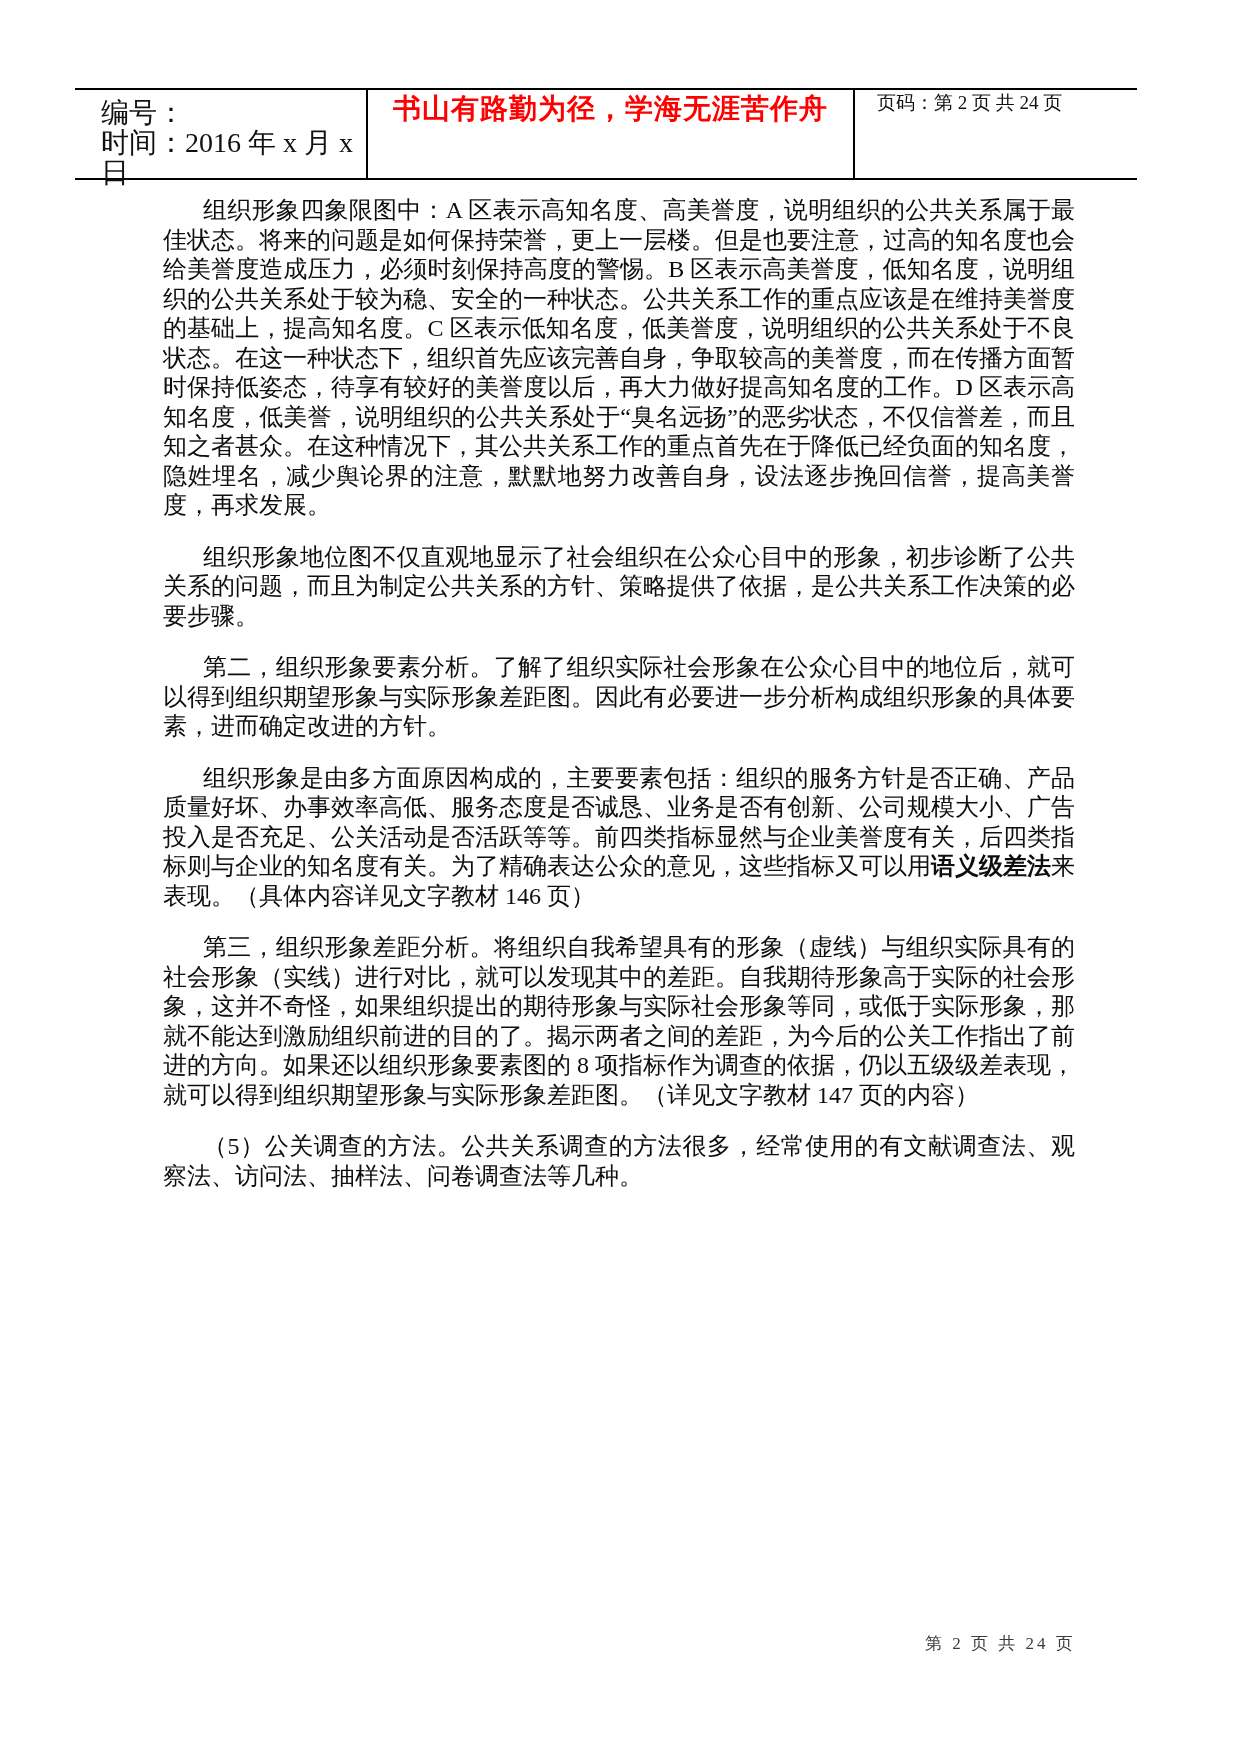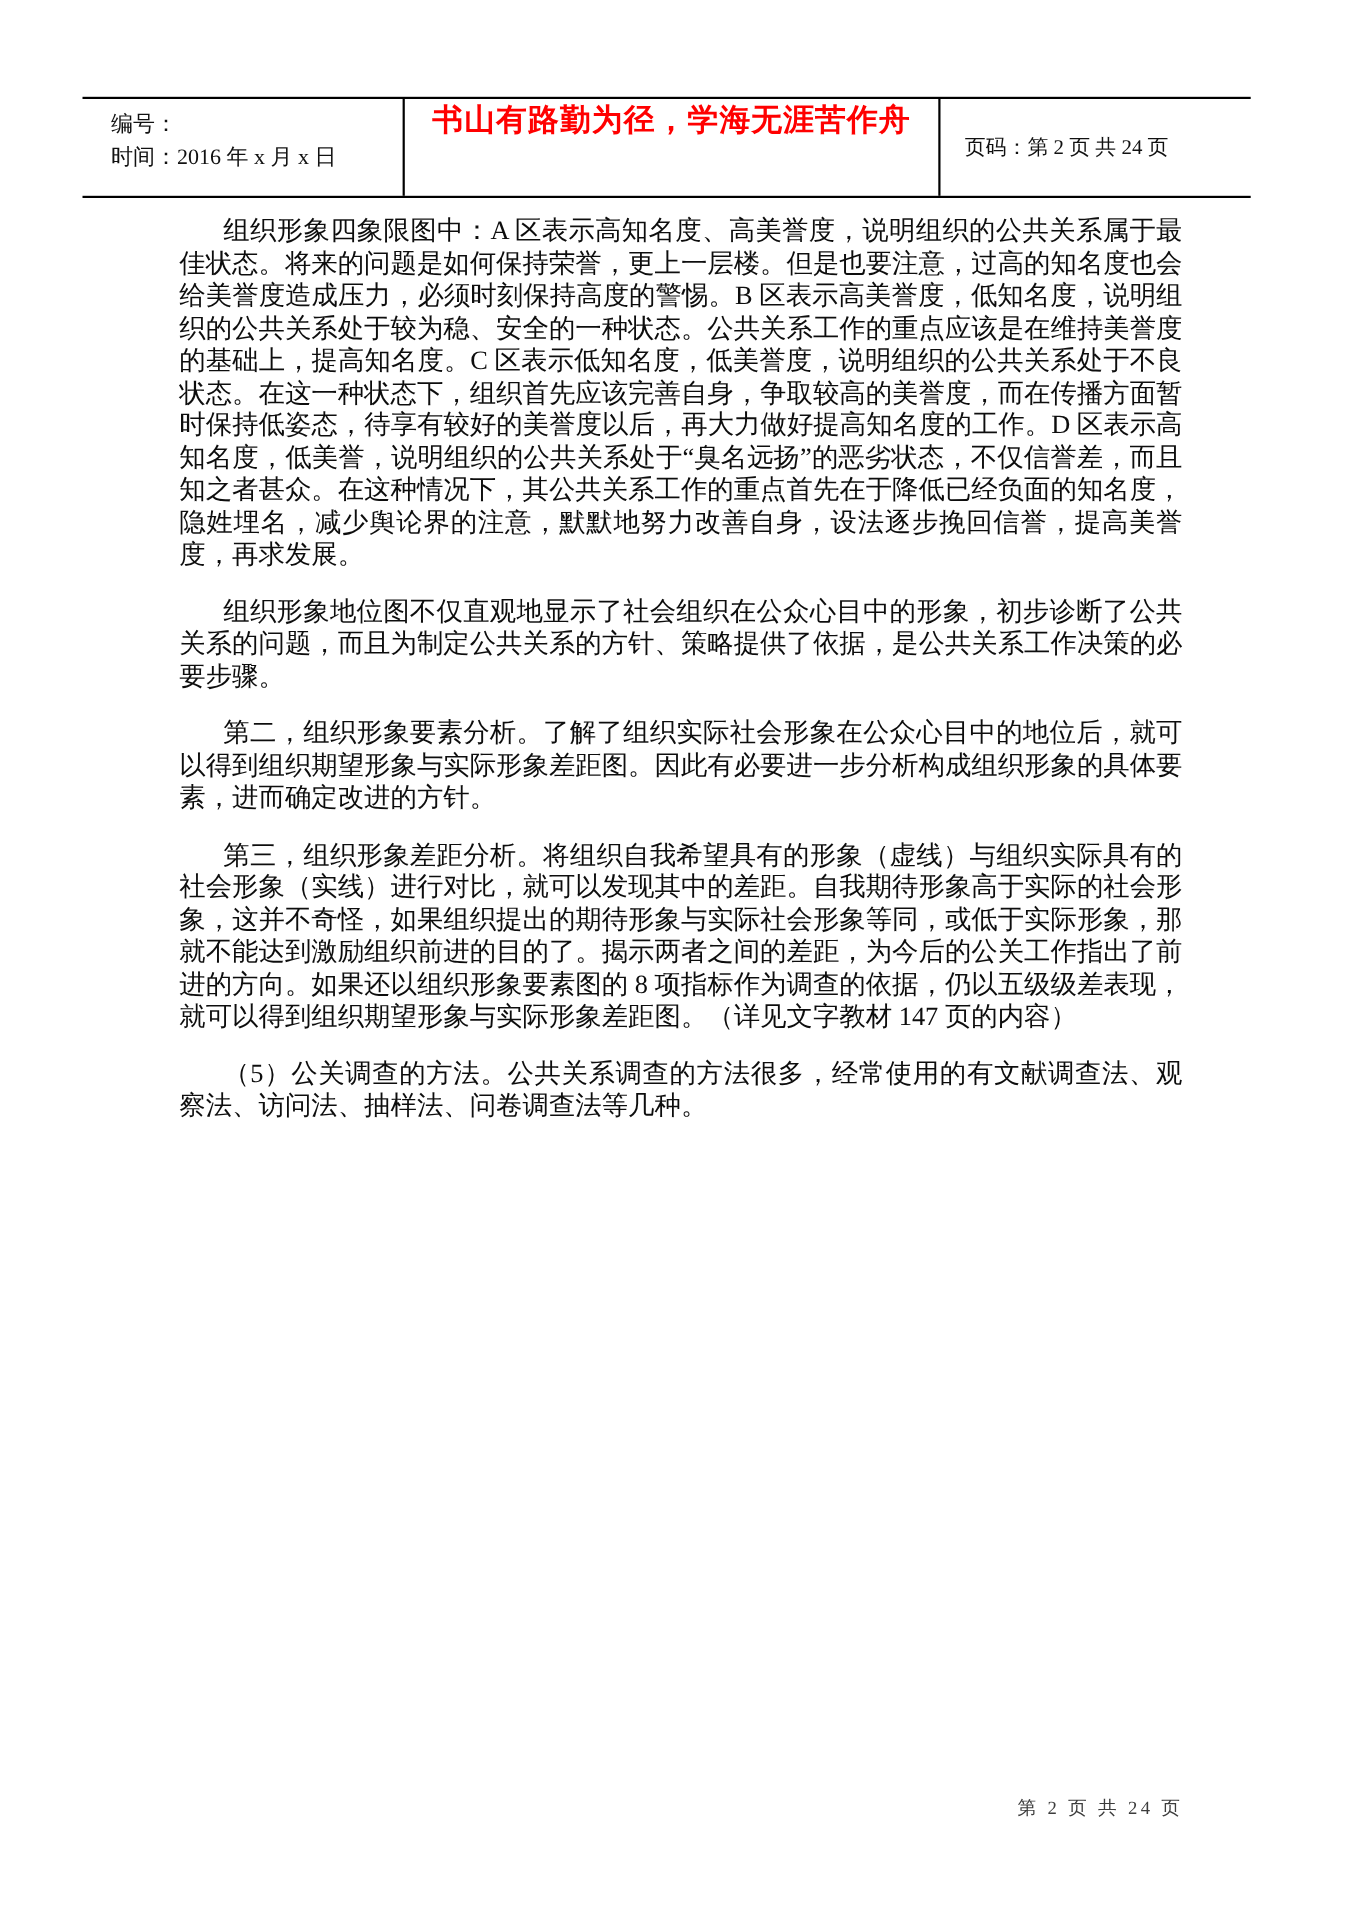--- a/index.html
+++ b/index.html
@@ -26,41 +26,40 @@
     box-sizing: border-box;
   }
   .hcell {
     box-sizing: border-box;
     height: 100%;
   }
   .hcell-meta {
     width: 293px;
     border-right: 2px solid #000;
     padding: 8px 0 0 26px;
-    font-size: 20px;
+    font-size: 28px;
     line-height: 30px;
   }
   .hcell-banner {
     width: 487px;
     border-right: 2px solid #000;
     display: flex;
     align-items: flex-start;
     justify-content: center;
   }
   .banner-text {
     font-family: "Liberation Sans", "DejaVu Sans", sans-serif;
     font-weight: 700;
     font-size: 28px;
     letter-spacing: 1px;
     white-space: nowrap;
   }
   .hcell-page {
     flex: 1;
     display: flex;
-    align-items: center;
     padding-left: 22px;
     font-size: 19px;
   }
   
   .document-body {
     position: absolute;
     left: 163px; top: 196px;
     width: 912px;
     font-size: 24px;
     line-height: 29.5px;
@@ -97,20 +96,21 @@
     </div>
     <div class="hcell hcell-page">
       <span>页码：第 2 页 共 24 页</span>
     </div>
   </div>
 
   <div class="document-body">
       <p class="body-para"><span>组织形象四象限图中：A 区表示高知名度、高美誉度，说明组织的公共关系属于最佳状态。将来的问题是如何保持荣誉，更上一层楼。但是也要注意，过高的知名度也会给美誉度造成压力，必须时刻保持高度的警惕。B 区表示高美誉度，低知名度，说明组织的公共关系处于较为稳、安全的一种状态。公共关系工作的重点应该是在维持美誉度的基础上，提高知名度。C 区表示低知名度，低美誉度，说明组织的公共关系处于不良状态。在这一种状态下，组织首先应该完善自身，争取较高的美誉度，而在传播方面暂时保持低姿态，待享有较好的美誉度以后，再大力做好提高知名度的工作。D 区表示高知名度，低美誉，说明组织的公共关系处于“臭名远扬”的恶劣状态，不仅信誉差，而且知之者甚众。在这种情况下，其公共关系工作的重点首先在于降低已经负面的知名度，隐姓埋名，减少舆论界的注意，默默地努力改善自身，设法逐步挽回信誉，提高美誉度，再求发展。</span></p>
       <p class="body-para"><span>组织形象地位图不仅直观地显示了社会组织在公众心目中的形象，初步诊断了公共关系的问题，而且为制定公共关系的方针、策略提供了依据，是公共关系工作决策的必要步骤。</span></p>
       <p class="body-para"><span>第二，组织形象要素分析。了解了组织实际社会形象在公众心目中的地位后，就可以得到组织期望形象与实际形象差距图。因此有必要进一步分析构成组织形象的具体要素，进而确定改进的方针。</span></p>
+      <p class="body-para"><span>组织形象是由多方面原因构成的，主要要素包括：组织的服务方针是否正确、产品质量好坏、办事效率高低、服务态度是否诚恳、业务是否有创新、公司规模大小、广告投入是否充足、公关活动是否活跃等等。前四类指标显然与企业美誉度有关，后四类指标则与企业的知名度有关。为了精确表达公众的意见，这些指标又可以用</span><span class="bold">语义级差法</span><span>来表现。（具体内容详见文字教材 146 页）</span></p>
       <p class="body-para"><span>第三，组织形象差距分析。将组织自我希望具有的形象（虚线）与组织实际具有的社会形象（实线）进行对比，就可以发现其中的差距。自我期待形象高于实际的社会形象，这并不奇怪，如果组织提出的期待形象与实际社会形象等同，或低于实际形象，那就不能达到激励组织前进的目的了。揭示两者之间的差距，为今后的公关工作指出了前进的方向。如果还以组织形象要素图的 8 项指标作为调查的依据，仍以五级级差表现，就可以得到组织期望形象与实际形象差距图。（详见文字教材 147 页的内容）</span></p>
       <p class="body-para"><span>（5）公关调查的方法。公共关系调查的方法很多，经常使用的有文献调查法、观察法、访问法、抽样法、问卷调查法等几种。</span></p>
     </div>
 
   <div class="page-footer">
     <span>第 2 页 共 24 页</span>
   </div>
 
 </div>
 

